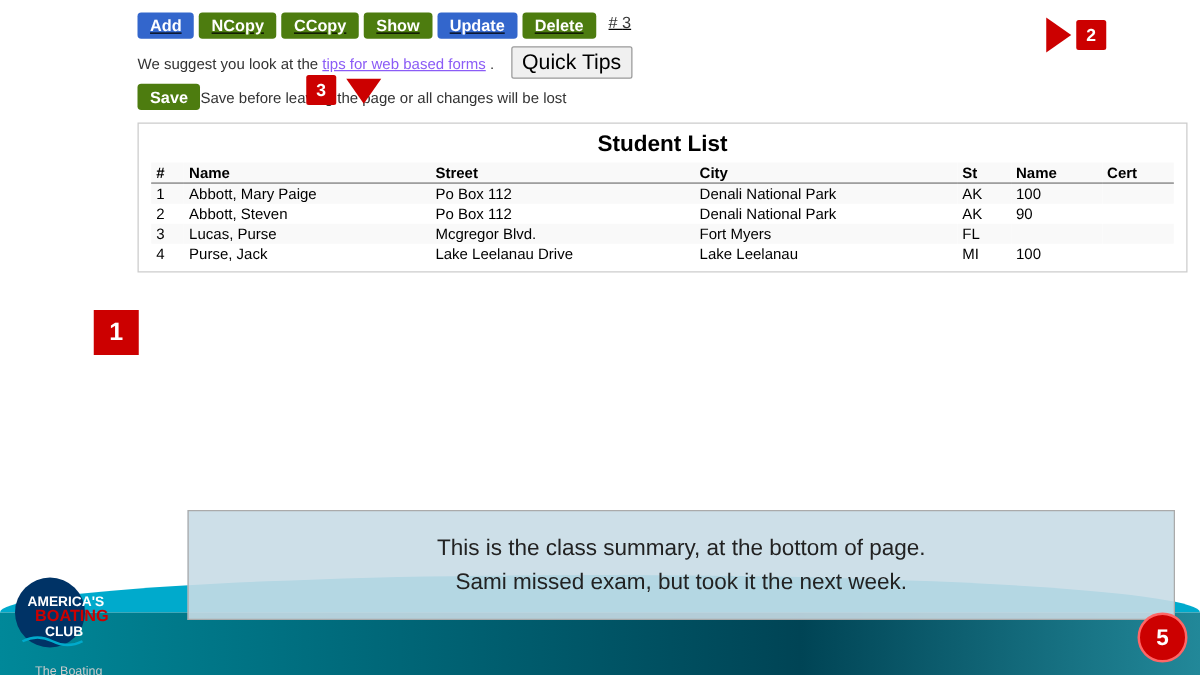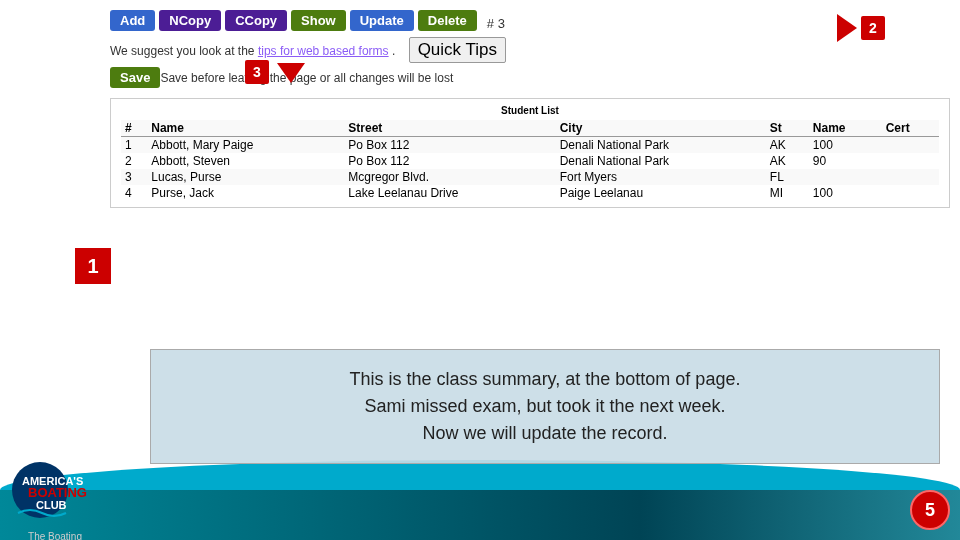--- a/index.html
+++ b/index.html
@@ -41,38 +41,39 @@
       position: absolute;
       left: 110px;
       top: 10px;
       right: 10px;
       bottom: 100px;
     }
 
     
     .toolbar {
       display: flex;
-      align-items: flex-end;
+      align-items: flex-start;
       gap: 4px;
       margin-bottom: 6px;
       flex-wrap: wrap;
+      text-decoration: underline;
     }
 
     .btn {
       padding: 3px 10px;
       border: none;
       border-radius: 3px;
       font-size: 13px;
       font-weight: bold;
       cursor: pointer;
       color: white;
     }
     .btn-blue { background: #3366cc; }
     .btn-green { background: #4d7c0f; }
-    .btn-teal { background: #4c1d95; }
+    .btn-teal { background: #4d7c0f; }
     .btn-red { background: #4d7c0f; }
 
     .record-indicator {
       font-size: 13px;
       color: #333;
       margin-left: 6px;
     }
 
     
     .num-badge {
@@ -124,21 +125,21 @@
     
     .student-table-wrapper {
       border: 1px solid #ccc;
       padding: 6px 10px;
       background: #fff;
       font-size: 12px;
     }
     .table-title {
       text-align: center;
       font-weight: bold;
-      font-size: 10px;
+      font-size: 18px;
       margin-bottom: 4px;
     }
     table {
       width: 100%;
       border-collapse: collapse;
     }
     th {
       text-align: left;
       font-weight: bold;
       font-size: 12px;
@@ -148,21 +149,21 @@
     td {
       padding: 1px 4px;
       font-size: 12px;
     }
     tr:nth-child(odd) { background: #f9f9f9; }
 
     
     .summary-box {
       position: absolute;
       left: 150px;
-      bottom: 76px;
+      bottom: 44px;
       right: 20px;
       background: rgba(200, 220, 230, 0.9);
       border: 1px solid #aaaaaa;
       padding: 16px 20px;
       text-align: center;
       z-index: 15;
     }
     .summary-text {
       font-size: 18px;
       color: #222;
@@ -331,21 +332,21 @@
       <td>Mcgregor Blvd.</td>
       <td>Fort Myers</td>
       <td>FL</td>
       <td></td>
       <td></td>
     </tr>
             <tr>
       <td>4</td>
       <td>Purse, Jack</td>
       <td>Lake Leelanau Drive</td>
-      <td>Paige Leelanau</td>
+      <td>Lake Leelanau</td>
       <td>MI</td>
       <td>100</td>
       <td></td>
     </tr>
           </tbody>
       </table>
     </div>
 
   </div>
 
@@ -360,21 +361,20 @@
 
   <div class="annot-3">
     <span class="num-badge">3</span>
     <div class="red-arrow-down"></div>
   </div>
 
   <div class="summary-box">
     <div class="summary-text">
       <span>This is the class summary, at the bottom of page.</span><br>
       <span>Sami missed exam, but took it the next week.</span><br>
-      <span>Now we will update the record.</span>
     </div>
   </div>
 
 </div>
 
 <div class="logo-area">
   <svg width="80" height="70" viewBox="0 0 80 70">
 
     <circle cx="30" cy="35" r="28" fill="#003366"></circle>
     <text x="12" y="30" fill="white" font-size="11" font-weight="bold" font-family="Arial">AMERICA'S</text>

